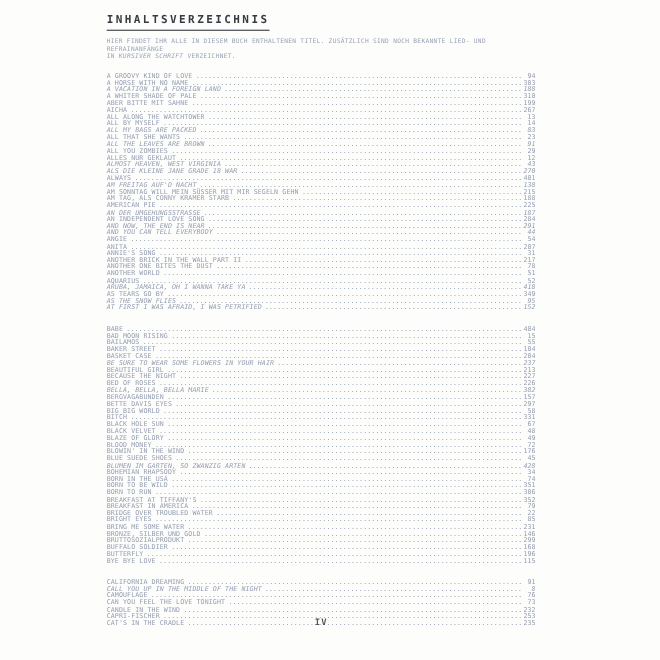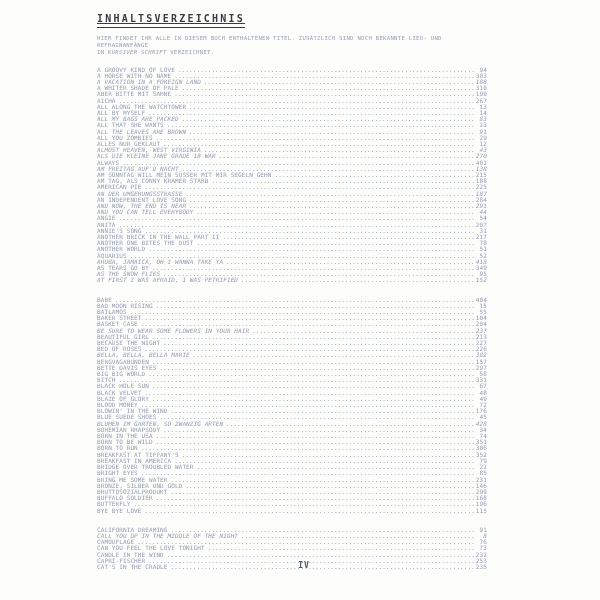--- a/index.html
+++ b/index.html
@@ -17,21 +17,20 @@
     margin:0 0 7px 0;
     font-size:10px;
     font-weight:bold;
     letter-spacing:2.2px;
     color:#383b42;
   }
   h1 .title-text{
     display:inline-block;
     border-bottom:1.5px solid #383b42;
     padding-bottom:2.5px;
-    text-decoration:underline;
   }
   .intro{
     margin:0 0 11px 0;
     font-size:5.6px;
     line-height:7px;
     letter-spacing:0.3px;
     color:#98a1b4;
   }
   .intro .line{display:block;}
   .intro em{font-style:italic;}
@@ -54,21 +53,21 @@
     content:"..........................................................................................................................................................................................................................................................";
   }
   .row .p{
     flex:0 0 auto;
     min-width:13px;
     text-align:right;
   }
   .row.it{font-style:italic;}
   .footer{
     position:absolute;
-    top:561px;left:109px;width:390px;
+    top:561px;left:97px;width:390px;
     text-align:center;
     font-size:8px;
     font-weight:bold;
     letter-spacing:1px;
     color:#55585f;
   }
 </style>
 </head>
 <body>
 

